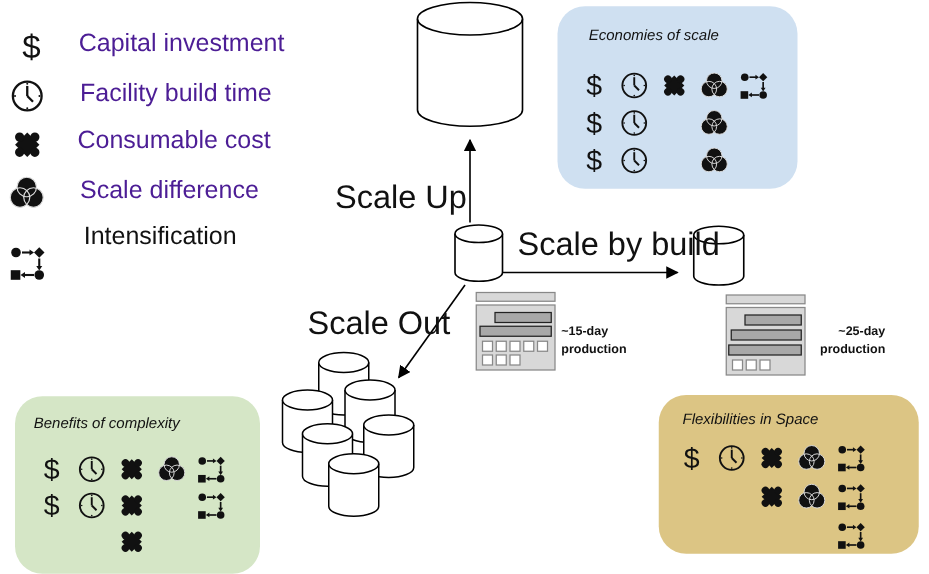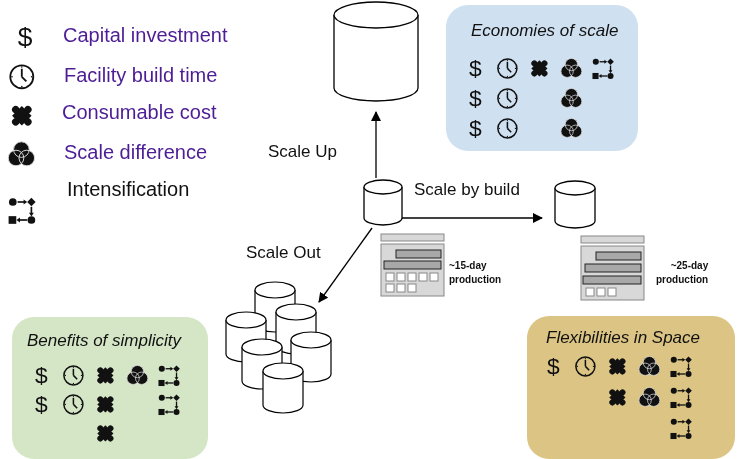--- a/index.html
+++ b/index.html
@@ -2,22 +2,22 @@
 <html><head>
   <meta charset="utf-8">
   <style>
     html, body { margin: 0; padding: 0; background: #ffffff; }
     body { width: 743px; height: 459px; position: relative; overflow: hidden;
            font-family: "Liberation Sans", "DejaVu Sans", sans-serif; color: #111; }
     .abs { position: absolute; }
     .legend-label { position: absolute; font-size: 20px; line-height: 23px; color: #4c1d95; white-space: nowrap; }
     .legend-multi { position: absolute; font-size: 20px; line-height: 23px; color: #111; }
     .panel { position: absolute; border-radius: 22px; }
-    .panel-title { position: absolute; font-style: italic; font-size: 17px; color: #111; white-space: nowrap; }
-    .big-label { position: absolute; font-size: 17px; color: #111; white-space: nowrap; }
+    .panel-title { position: absolute; font-style: italic; font-size: 12px; color: #111; white-space: nowrap; }
+    .big-label { position: absolute; font-size: 26px; color: #111; white-space: nowrap; }
     .prod-label { position: absolute; font-size: 10px; font-weight: bold; line-height: 14px; color: #111; white-space: nowrap; }
     svg.icon { position: absolute; overflow: visible; }
     #diagram-svg { position: absolute; left: 0; top: 0; }
   </style>
 </head>
 <body>
 
 <svg id="diagram-svg" width="743" height="459">
   <defs>
     <marker id="arrowhead" markerWidth="10" markerHeight="10" refX="9" refY="5" orient="auto" markerUnits="userSpaceOnUse">
@@ -221,21 +221,21 @@
       <circle cx="12" cy="8" r="6.5" fill="#111"></circle>
       <circle cx="7.5" cy="15" r="6.5" fill="#111"></circle>
       <circle cx="16.5" cy="15" r="6.5" fill="#111"></circle>
       <circle cx="12" cy="8" r="6.5" fill="none" stroke="#ddd" stroke-width="0.8"></circle>
       <circle cx="7.5" cy="15" r="6.5" fill="none" stroke="#ddd" stroke-width="0.8"></circle>
       <circle cx="16.5" cy="15" r="6.5" fill="none" stroke="#ddd" stroke-width="0.8"></circle>
     </svg>
   </div>
 
 <div class="panel" id="panel-simplicity" style="left: 12px; top: 317px; width: 196px; height: 142px; border-bottom-left-radius: 22px; background: rgb(213, 230, 198);">
-  <div class="panel-title" style="left:15px; top:14px;">Benefits of simplicity</div>
+  <div class="panel-title" style="left:15px; top:14px;">Benefits of complexity</div>
 <svg class="icon" width="22.799999999999997" height="22.799999999999997" viewBox="0 0 24 24" style="left: 18px; top: 47px;">
       <text x="12" y="20" text-anchor="middle" font-family="Liberation Sans, sans-serif" font-size="24" fill="#111">$</text>
     </svg>
     <svg class="icon" width="22.799999999999997" height="22.799999999999997" viewBox="0 0 24 24" style="left: 50px; top: 47px;">
       <circle cx="12" cy="12" r="10" fill="none" stroke="#111" stroke-width="1.6"></circle>
       <line x1="12" y1="12" x2="12" y2="5" stroke="#111" stroke-width="1.6"></line>
       <line x1="12" y1="12" x2="16" y2="16" stroke="#111" stroke-width="1.6"></line>
       <circle cx="12" cy="3.5" r="0.7" fill="#111"></circle>
       <circle cx="12" cy="20.5" r="0.7" fill="#111"></circle>
       <circle cx="3.5" cy="12" r="0.7" fill="#111"></circle>
@@ -307,21 +307,21 @@
       <g transform="rotate(45 12 12)" fill="#111">
         <rect x="6" y="6" width="12" height="12"></rect>
         <circle cx="12" cy="4.5" r="3.2"></circle>
         <circle cx="19.5" cy="12" r="3.2"></circle>
         <circle cx="12" cy="19.5" r="3.2"></circle>
         <circle cx="4.5" cy="12" r="3.2"></circle>
       </g>
     </svg>
   </div>
 
-<div class="panel" id="panel-flexibility" style="left: 527px; top: 316px; width: 208px; height: 143px; background: rgb(220, 197, 132);">
+<div class="panel" id="panel-flexibility" style="left: 527px; top: 316px; width: 208px; height: 127px; background: rgb(220, 197, 132);">
   <div class="panel-title" style="left:19px; top:12px;">Flexibilities in Space</div>
 <svg class="icon" width="22.799999999999997" height="22.799999999999997" viewBox="0 0 24 24" style="left: 15px; top: 39px;">
       <text x="12" y="20" text-anchor="middle" font-family="Liberation Sans, sans-serif" font-size="24" fill="#111">$</text>
     </svg>
     <svg class="icon" width="22.799999999999997" height="22.799999999999997" viewBox="0 0 24 24" style="left: 47px; top: 39px;">
       <circle cx="12" cy="12" r="10" fill="none" stroke="#111" stroke-width="1.6"></circle>
       <line x1="12" y1="12" x2="12" y2="5" stroke="#111" stroke-width="1.6"></line>
       <line x1="12" y1="12" x2="16" y2="16" stroke="#111" stroke-width="1.6"></line>
       <circle cx="12" cy="3.5" r="0.7" fill="#111"></circle>
       <circle cx="12" cy="20.5" r="0.7" fill="#111"></circle>

